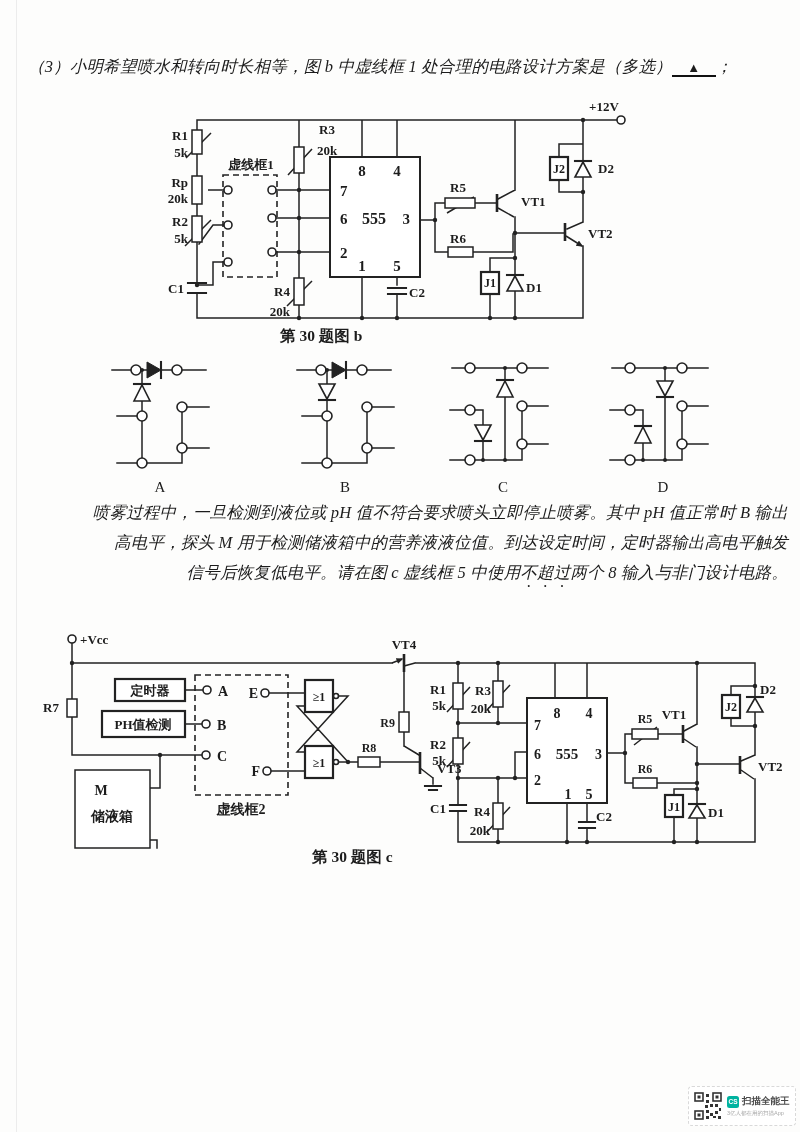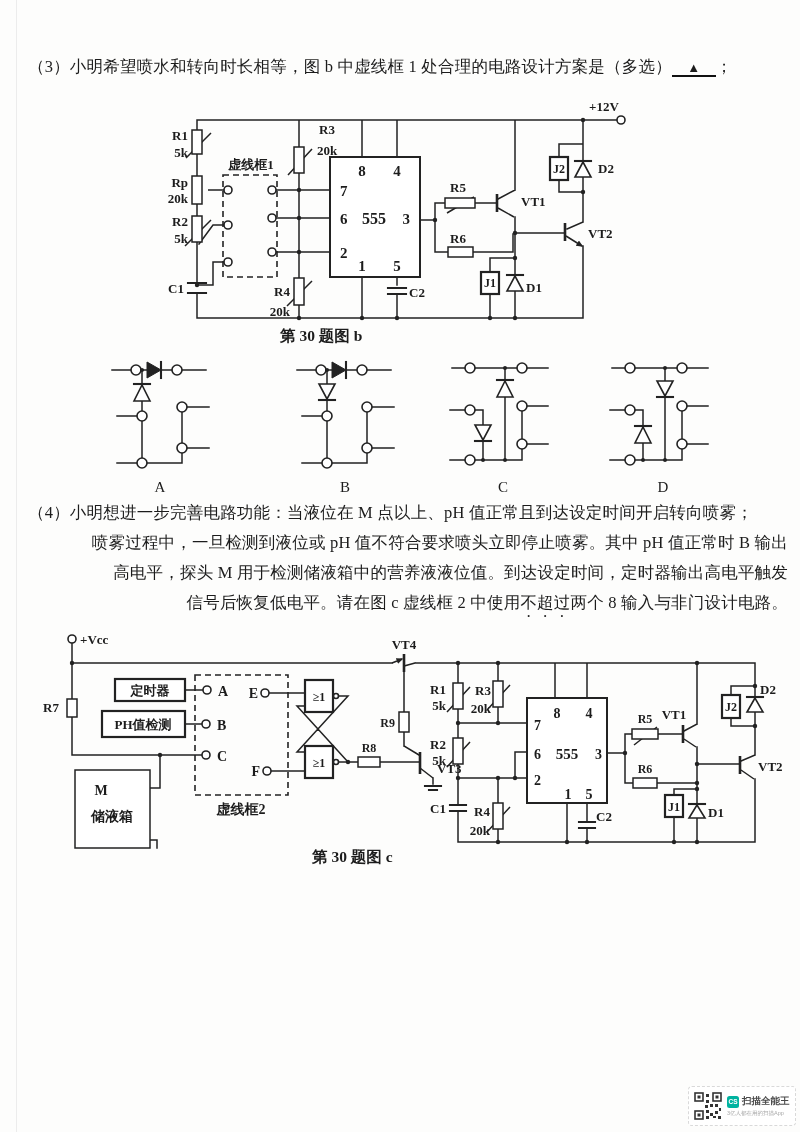--- a/index.html
+++ b/index.html
@@ -1,19 +1,19 @@
 <!DOCTYPE html>
 <html><head>
 <meta charset="utf-8">
 <style>
   html,body{margin:0;padding:0;background:#ffffff;}
   .page{position:relative;width:800px;height:1132px;background:#fdfdfc;overflow:hidden;
         font-family:"Liberation Serif","DejaVu Serif",serif;color:#1c1c1c;}
   .scan-edge{position:absolute;left:16px;top:0;width:1px;height:1132px;background:#ececec;}
-  .para{position:absolute;font-size:16.5px;line-height:30px;letter-spacing:0.2px;}
+  .para{position:absolute;font-size:16.5px;line-height:30px;letter-spacing:0.2px;font-style:italic;}
   .q3{top:52px;left:28px;width:760px;}
   .q4{top:498px;left:28px;width:760px;}
   .q4 .cont{padding-left:36px;text-align:right;}
   .blank{display:inline-block;min-width:44px;text-align:center;border-bottom:2px solid #111;
          line-height:14px;vertical-align:baseline;}
   .blank .tri{font-size:13px;}
   .emph{-webkit-text-emphasis:filled dot #1c1c1c;-webkit-text-emphasis-position:under left;
         text-emphasis:filled dot #1c1c1c;text-emphasis-position:under left;}
   .caption{position:absolute;width:200px;text-align:left;font-size:15.5px;font-weight:600;}
   .cap-b{top:326px;left:280px;}
@@ -381,24 +381,23 @@
       <text class="t13" x="708" y="817" text-anchor="start">D1</text>
       <text class="t12" x="731" y="711" text-anchor="middle">J2</text>
       <text class="t13" x="760" y="694" text-anchor="start">D2</text>
     </g>
   </svg>
 
   <div class="caption cap-b">第 30 题图 b</div>
   <div class="caption cap-c">第 30 题图 c</div>
 
   <div class="para q4">
-    <div>（4）小明想进一步完善电路功能：当液位在 M 点以上、pH 值正常且到达设定时间开启转向喷雾；</div>
     <div class="cont">喷雾过程中，一旦检测到液位或 pH 值不符合要求喷头立即停止喷雾。其中 pH 值正常时 B 输出</div>
     <div class="cont">高电平，探头 M 用于检测储液箱中的营养液液位值。到达设定时间，定时器输出高电平触发</div>
-    <div class="cont"><span>信号后恢复低电平。请在图 c 虚线框 2 中使用</span><span class="emph">不超过</span><span>两个 8 输入与非门设计电路。</span></div>
+    <div class="cont"><span>信号后恢复低电平。请在图 c 虚线框 5 中使用</span><span class="emph">不超过</span><span>两个 8 输入与非门设计电路。</span></div>
   </div>
 
   <div class="wm">
     <svg width="28" height="28" viewBox="0 0 28 28">
       <rect x="0" y="0" width="28" height="28" fill="#fff"></rect>
       <g fill="#333">
         <rect x="1" y="1" width="8" height="8" fill="none" stroke="#333" stroke-width="1.6"></rect>
         <rect x="3.5" y="3.5" width="3" height="3"></rect>
         <rect x="19" y="1" width="8" height="8" fill="none" stroke="#333" stroke-width="1.6"></rect>
         <rect x="21.5" y="3.5" width="3" height="3"></rect>

